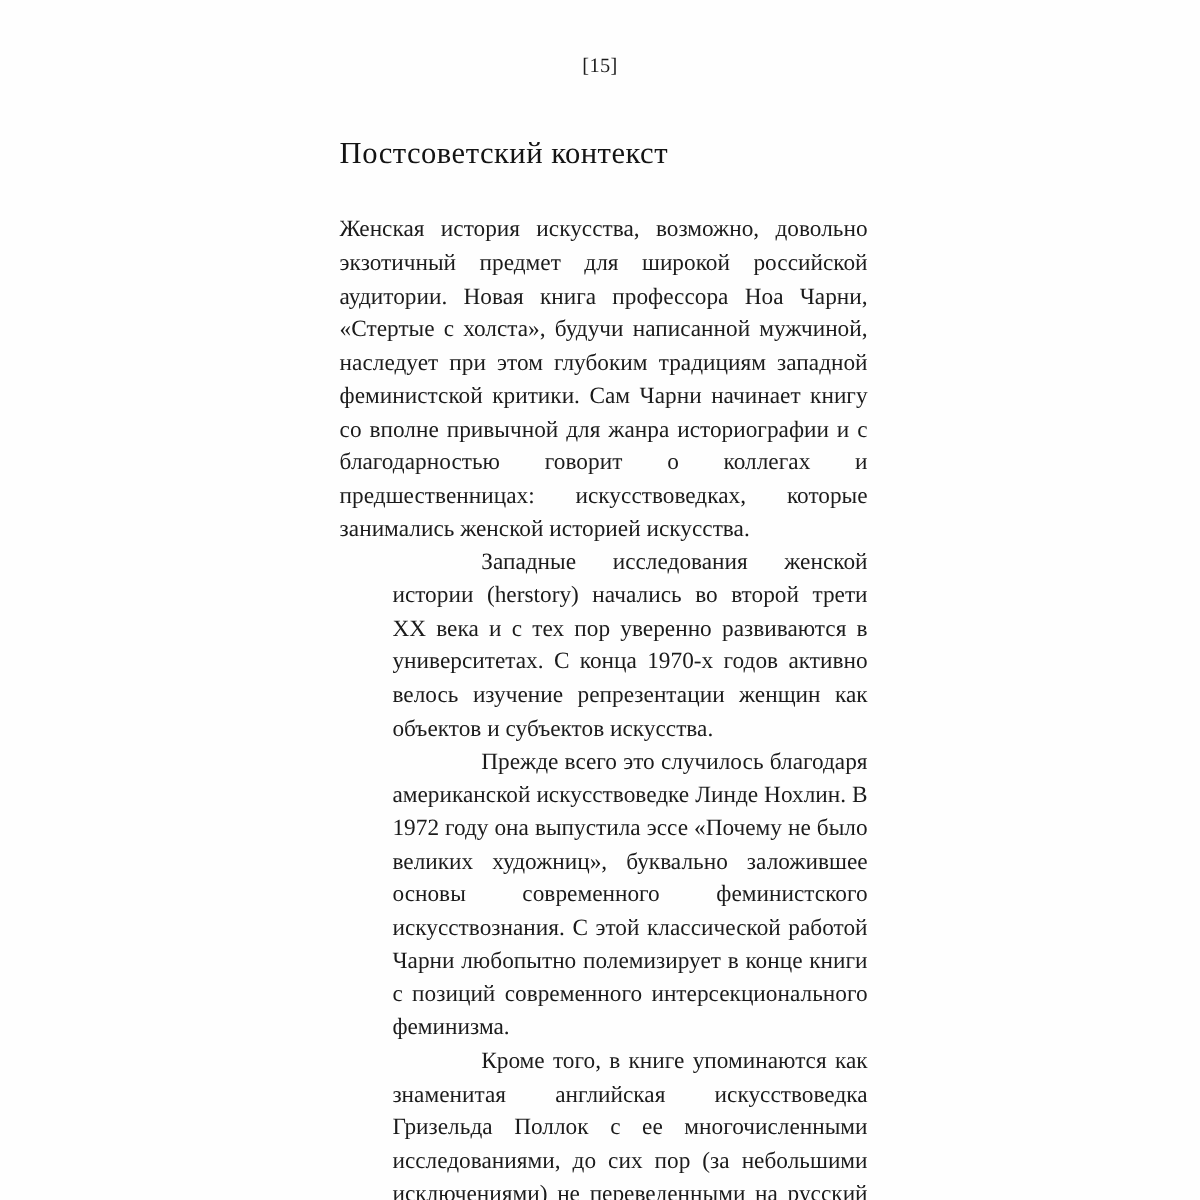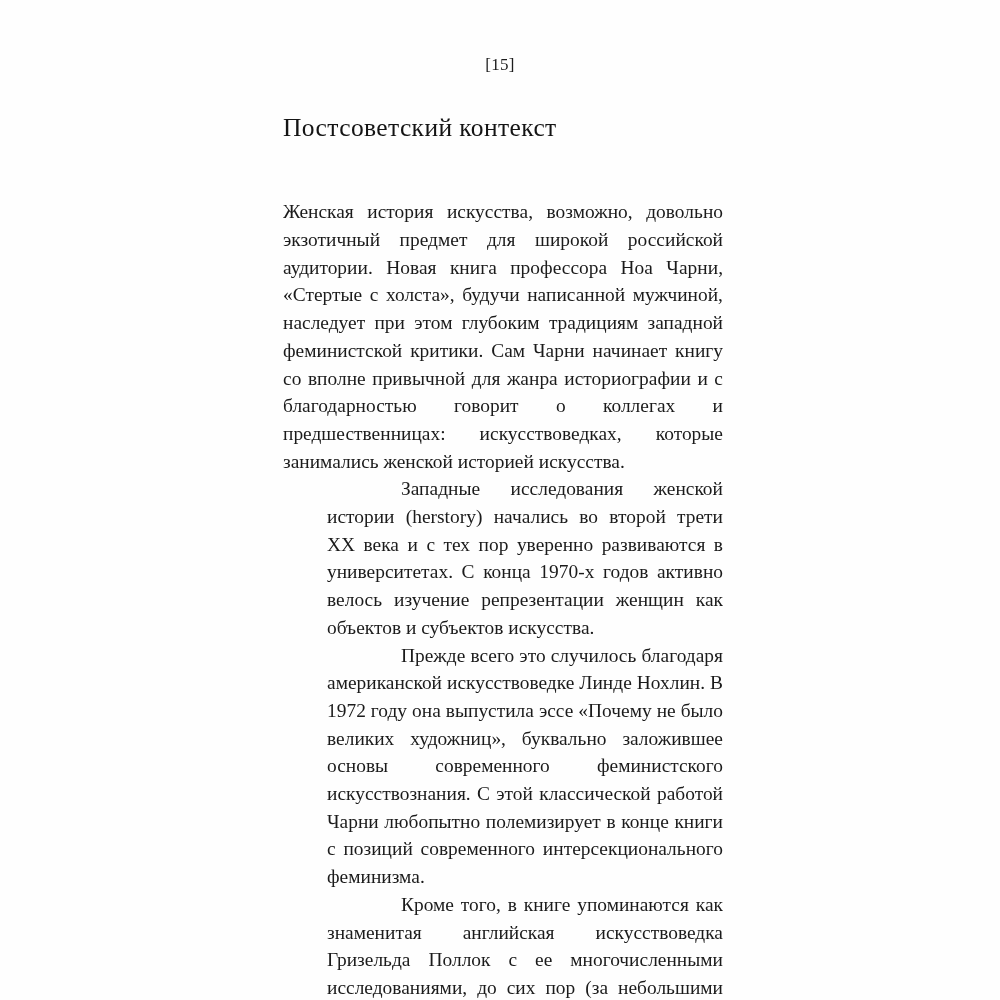--- a/index.html
+++ b/index.html
@@ -19,21 +19,21 @@
     position: relative;
     width: 1000px;
     height: 1000px;
     background: #fefefe;
     box-sizing: border-box;
   }
 
   
   .folio {
     position: absolute;
-    top: 55px;
+    top: 45px;
     left: 0;
     width: 1000px;
     text-align: center;
     font-family: "Liberation Serif", "DejaVu Serif", serif;
     font-size: 17px;
     letter-spacing: 0.3px;
     color: #1d1d1d;
   }
 
   
@@ -44,21 +44,21 @@
     width: 440px;
   }
 
   .chapter-title {
     font-family: "Liberation Serif", "DejaVu Serif", serif;
     font-size: 25.5px;
     font-weight: normal;
     line-height: 1.15;
     letter-spacing: 0.4px;
     color: #141414;
-    margin: 0 0 56px 0;
+    margin: 0 0 36px 0;
     text-align: left;
   }
 
   .body-copy {
     font-size: 19.4px;
     line-height: 27.7px;
     text-align: justify;
     text-justify: inter-word;
     color: #1b1b1b;
     letter-spacing: 0.02px;

